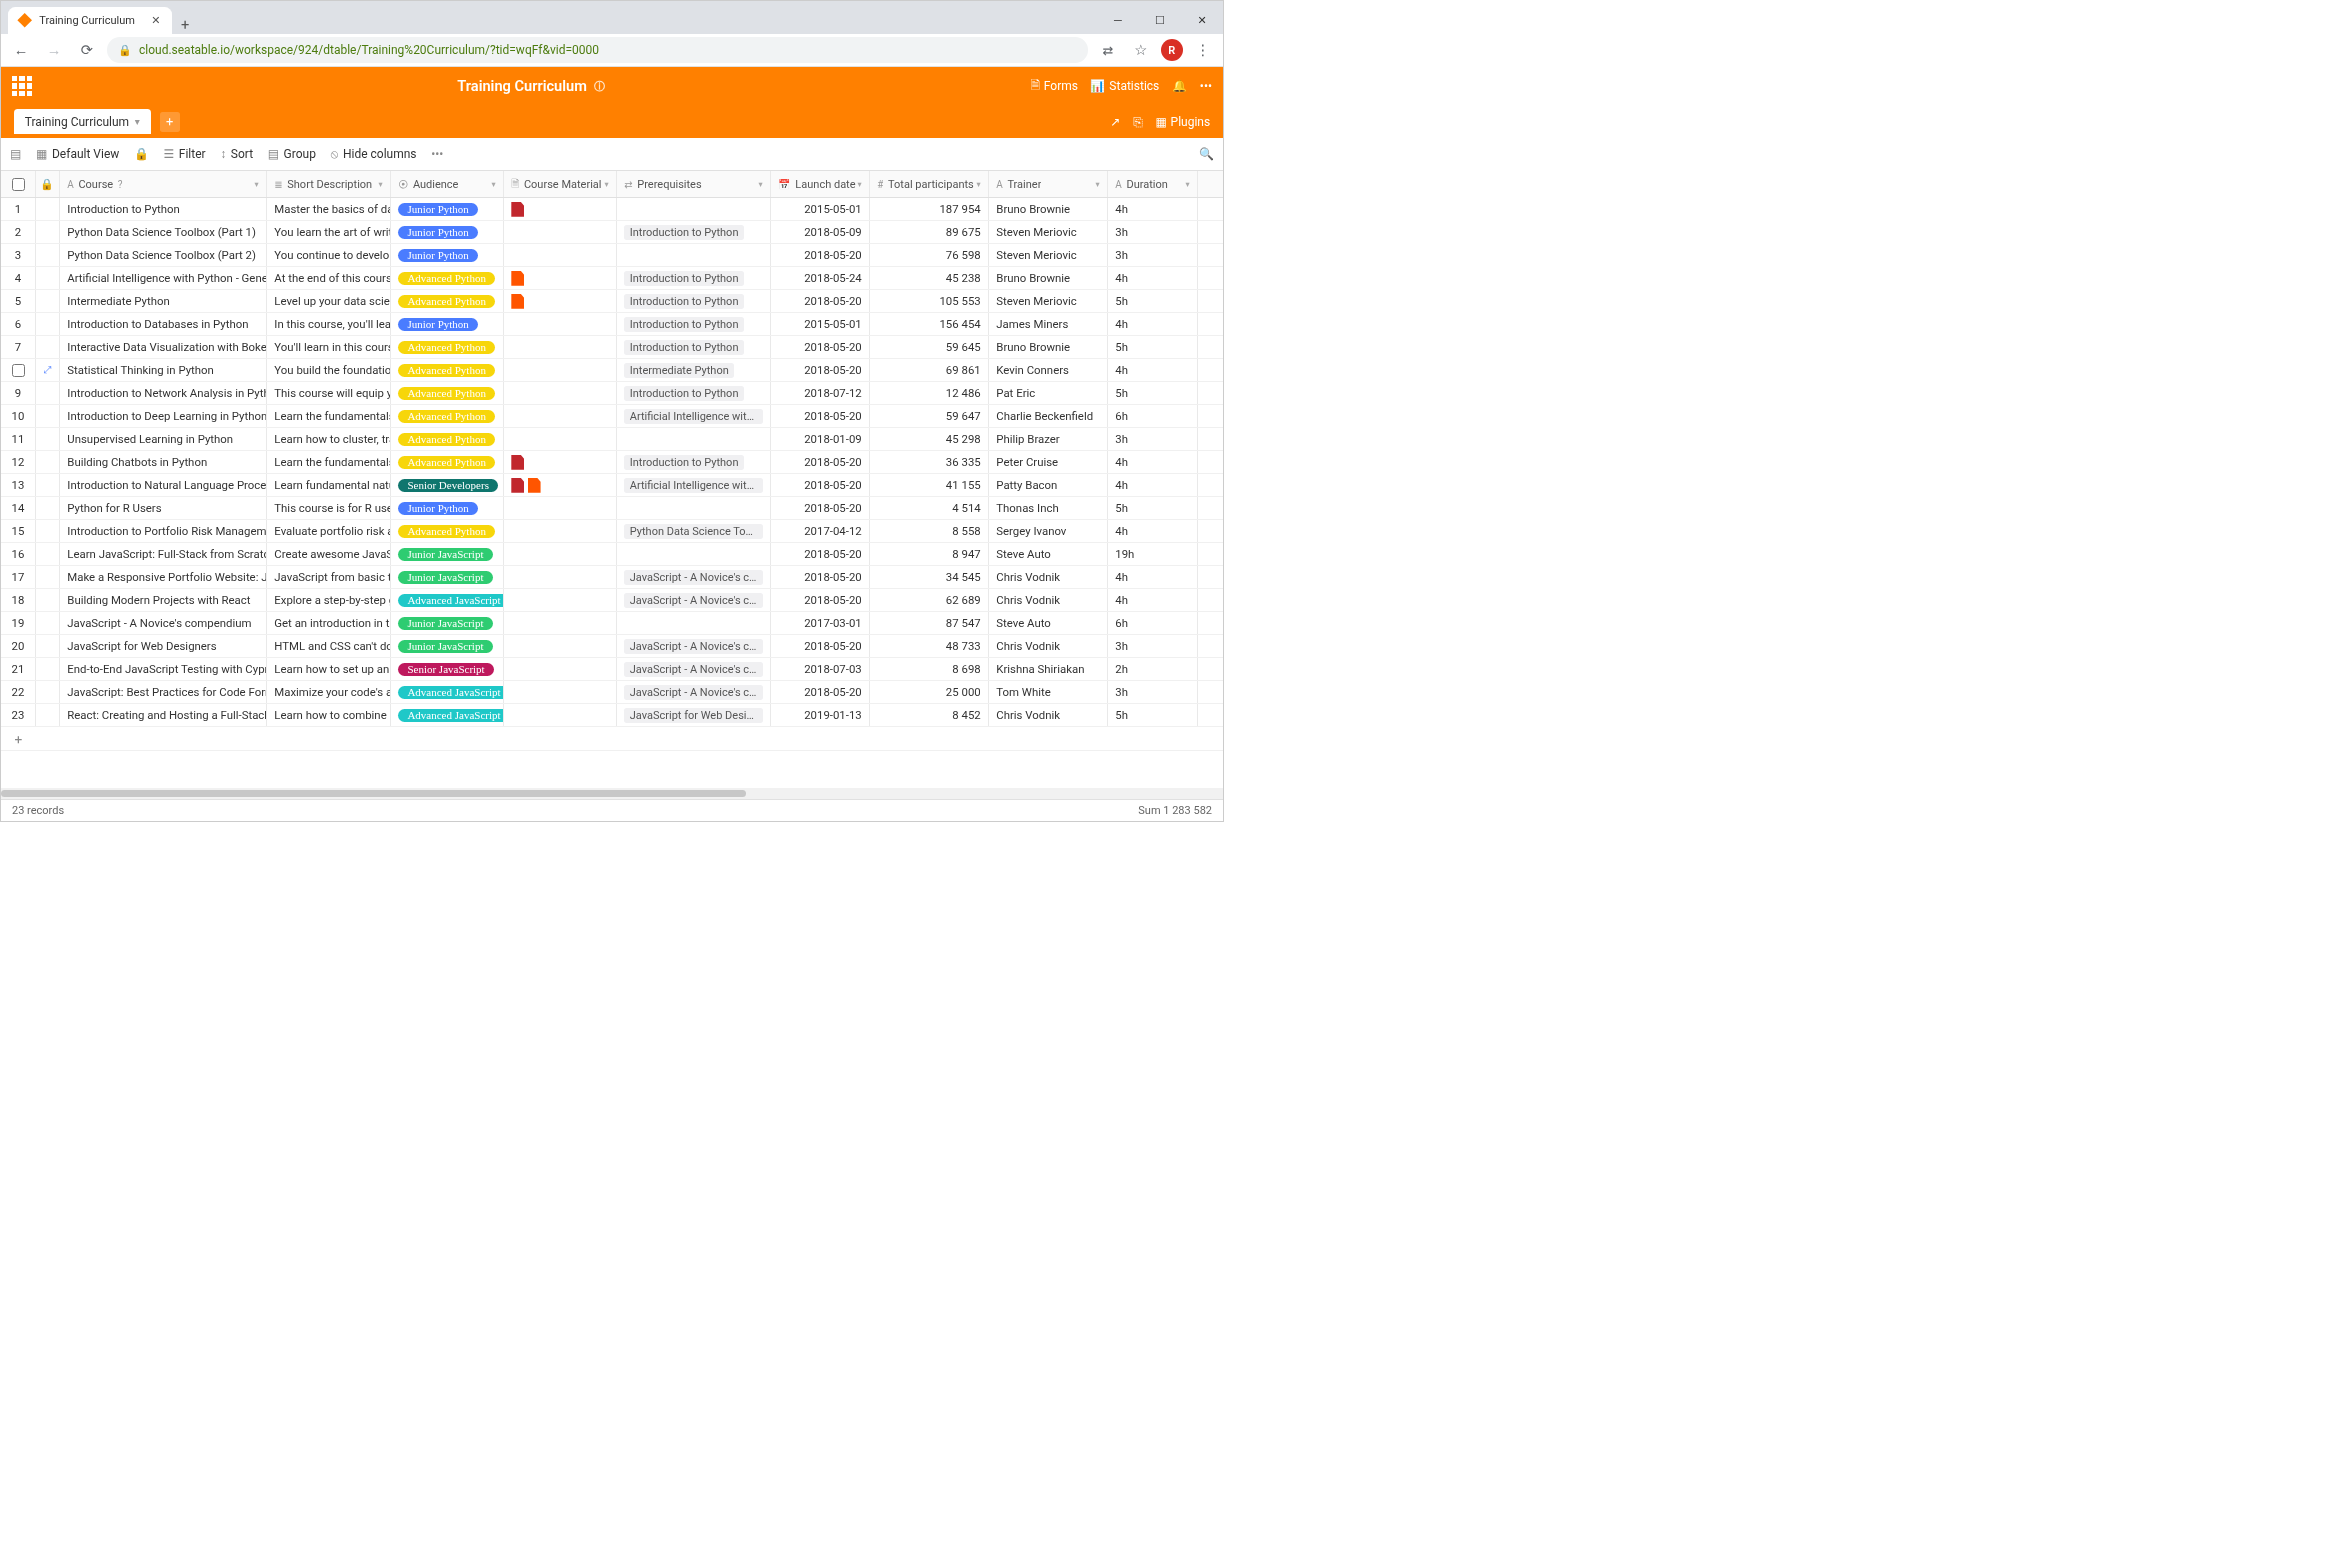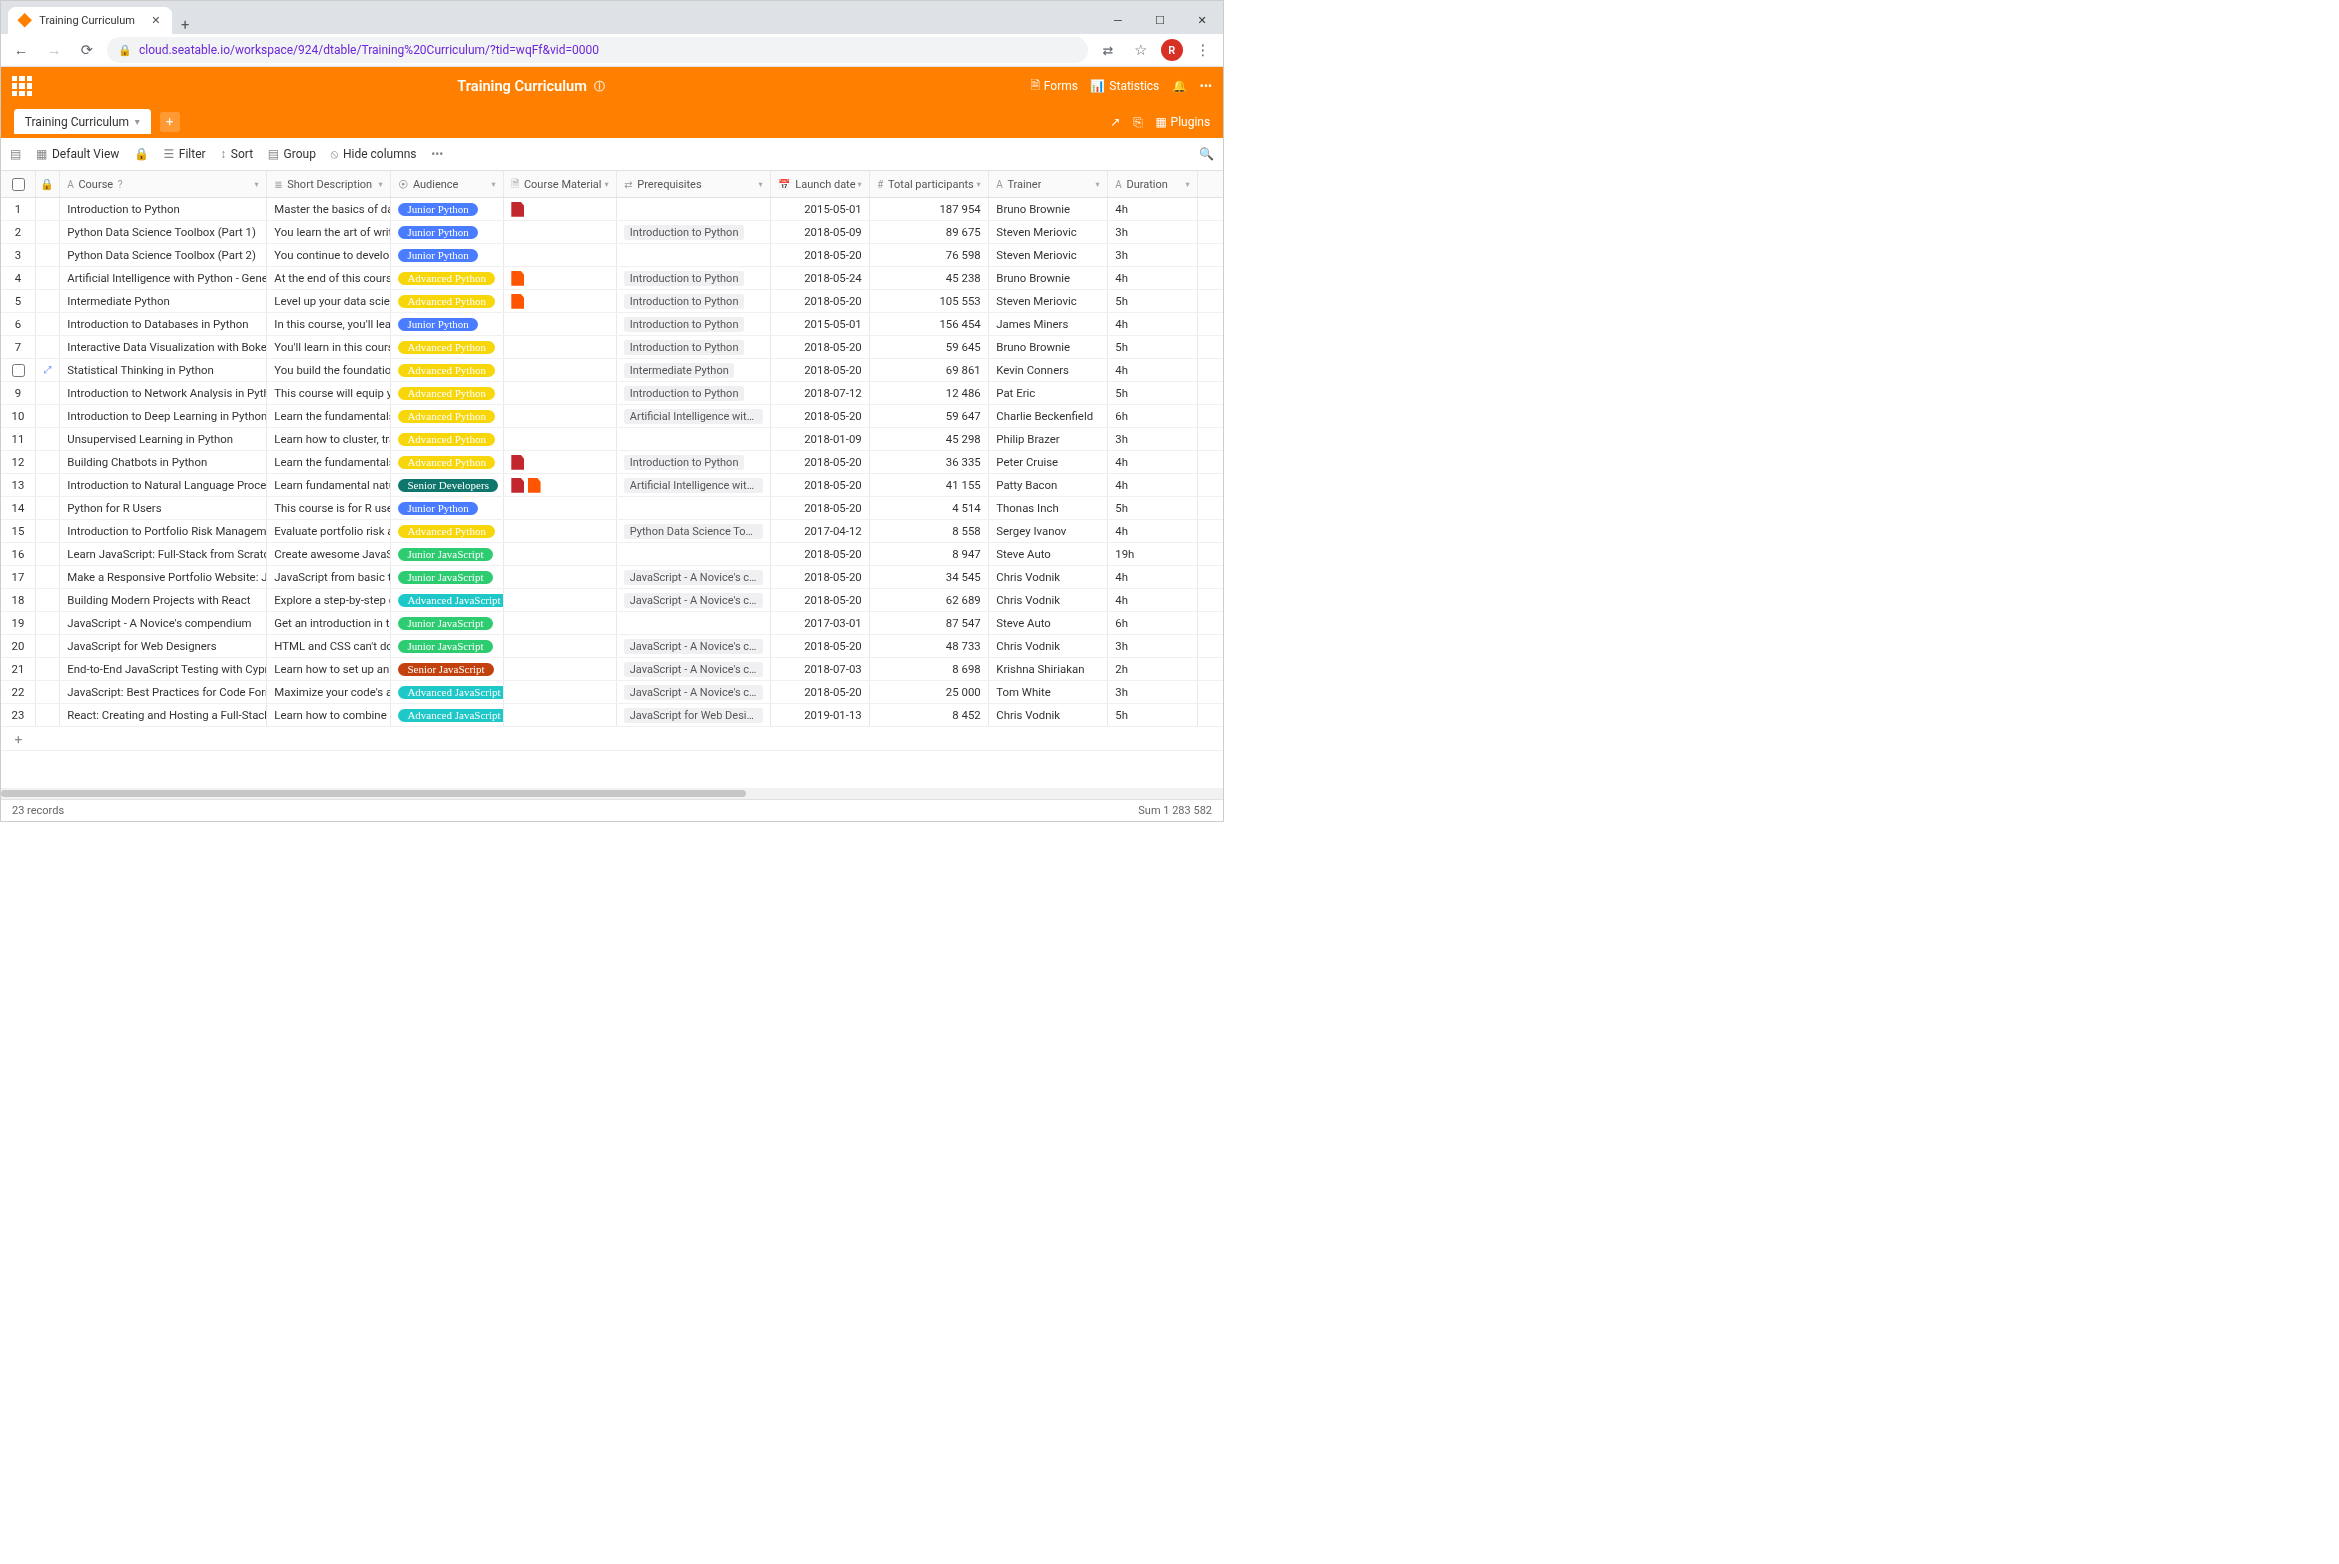--- a/index.html
+++ b/index.html
@@ -14,21 +14,21 @@
 .tab-close { width: 14.6px; text-align: center; color: #555; cursor: pointer; }
 .tab-new { width: 25.6px; text-align: center; color: #555; font-size: 14.6px; cursor: pointer; }
 .win-controls { margin-left: auto; display: flex; }
 .win-btn { width: 42px; height: 27.4px; display: flex; align-items: center; justify-content: center; color: #333; font-size: 11px; cursor: pointer; }
 
 .chrome-addrbar { height: 33px; background: #fff; border-bottom: 0.9px solid #e0e0e0; display: flex; align-items: center; padding: 0 7.3px; gap: 7.3px; }
 .nav-btn { width: 25.6px; height: 25.6px; display: flex; align-items: center; justify-content: center; color: #5f6368; border-radius: 50%; cursor: pointer; font-size: 14.6px; }
 .nav-btn.disabled { color: #bdc1c6; }
 .addr { flex: 1; height: 25.6px; background: #f1f3f4; border-radius: 12.8px; display: flex; align-items: center; padding: 0 11px; color: #5f6368; font-size: 12px; gap: 7.3px; }
 .addr .lock { font-size: 11px; }
-.addr .url { color: #6d28d9; }
+.addr .url { color: #4d7c0f; }
 .avatar { width: 22px; height: 22px; border-radius: 50%; background: #d93025; color: #fff; display: flex; align-items: center; justify-content: center; font-size: 11px; font-weight: 600; }
 
 
 .app-header { height: 38px; background: #ff8000; display: flex; align-items: center; color: #fff; padding: 0 11px; }
 .app-grid { width: 20px; height: 20px; display: grid; grid-template-columns: repeat(3,1fr); grid-template-rows: repeat(3,1fr); gap: 1.8px; cursor: pointer; }
 .app-grid span { background: #fff; }
 .app-title { flex: 1; text-align: center; font-weight: 600; font-size: 14.6px; display: flex; align-items: center; justify-content: center; gap: 7.3px; }
 .app-title .info { font-size: 11px; opacity: .8; }
 .hdr-actions { display: flex; gap: 12.8px; align-items: center; font-size: 12px; }
 .hdr-act { display: flex; gap: 3.7px; align-items: center; cursor: pointer; }
@@ -615,21 +615,21 @@
           <div class="cell c-tot">48 733</div>
           <div class="cell c-tr">Chris Vodnik</div>
           <div class="cell c-dur">3h</div>
         </div>
         <div class="row">
           <div class="cell c-num">21</div>
           <div class="cell c-lock"></div>
           <div class="cell c-course">End-to-End JavaScript Testing with Cypress...</div>
           <div class="cell c-desc">Learn how to set up an ...</div>
           <div class="cell c-aud">
-            <span class="tag" style="background:#c2410c">Senior JavaScript</span>
+            <span class="tag" style="background:#be185d">Senior JavaScript</span>
           </div>
           <div class="cell c-mat"></div>
           <div class="cell c-pre">
             <span class="prereq">JavaScript - A Novice's compendium</span>
           </div>
           <div class="cell c-date">2018-07-03</div>
           <div class="cell c-tot">8 698</div>
           <div class="cell c-tr">Krishna Shiriakan</div>
           <div class="cell c-dur">2h</div>
         </div>

